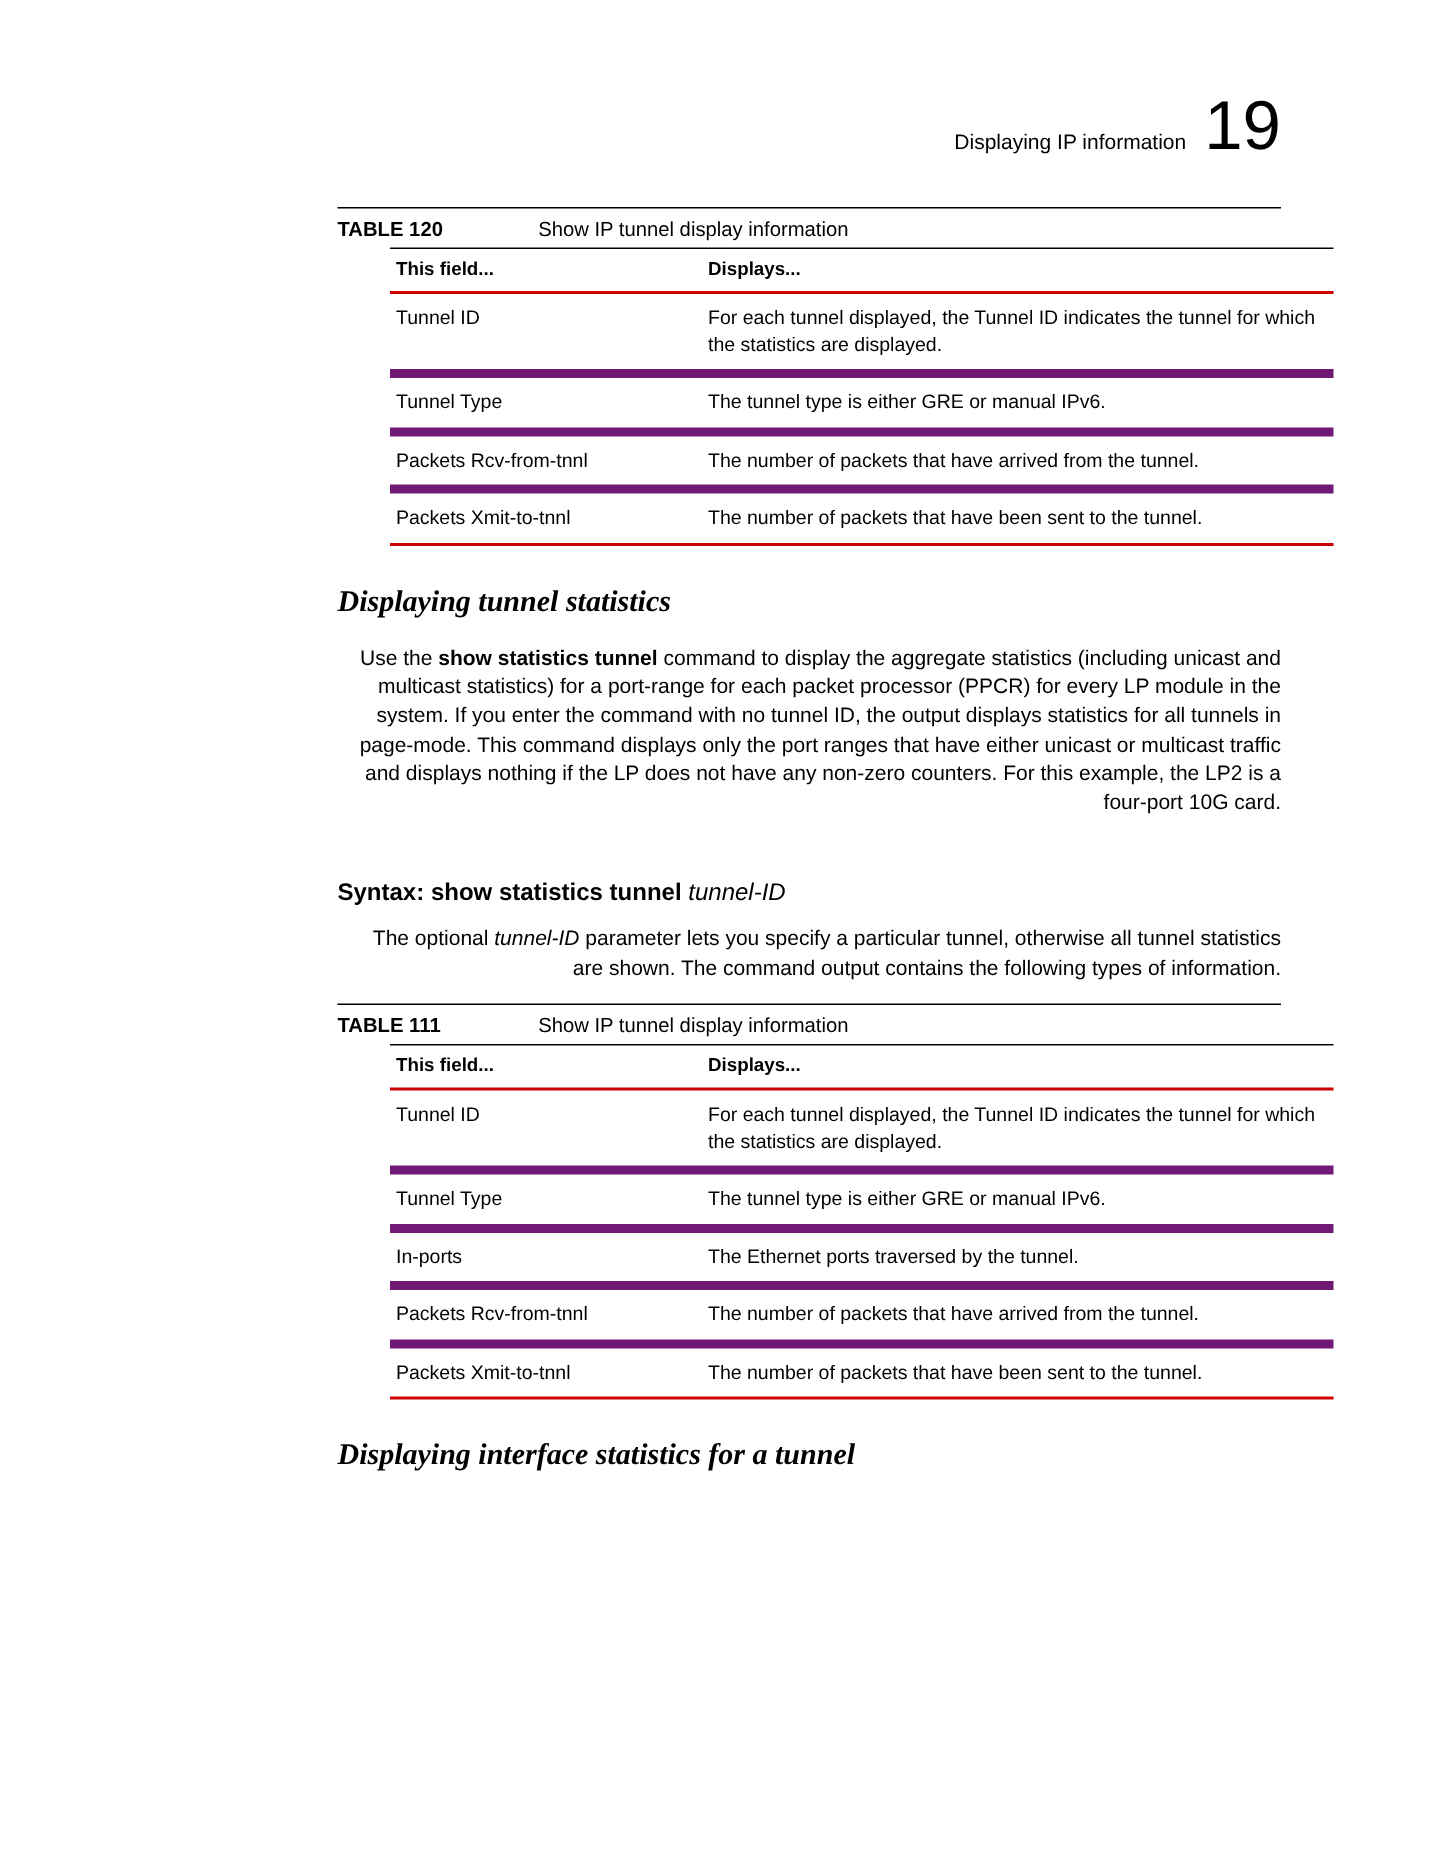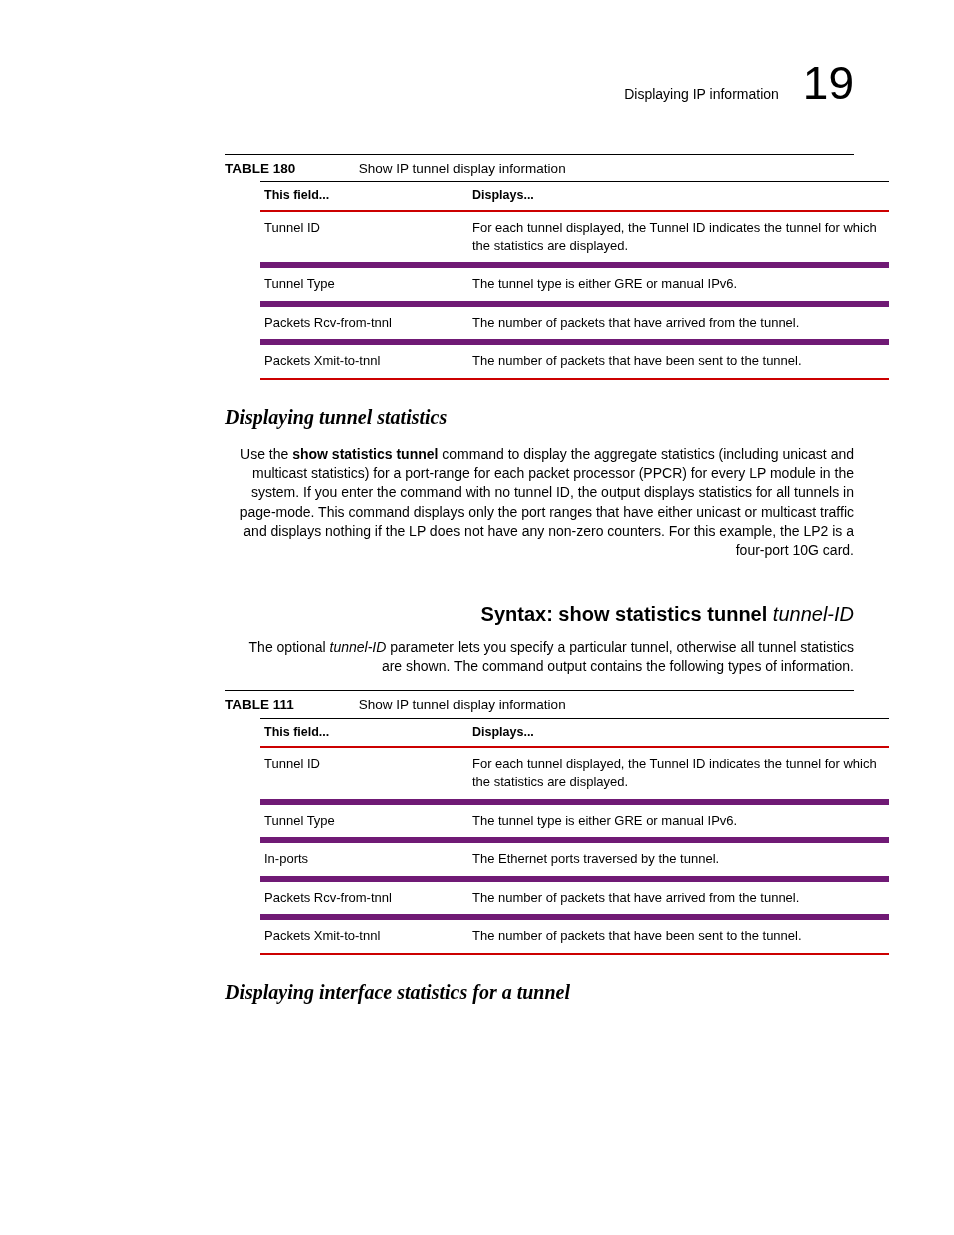--- a/index.html
+++ b/index.html
@@ -10,22 +10,22 @@
     margin: 0;
     padding: 60px 100px 80px 225px;
     width: 954px;
     box-sizing: border-box;
     line-height: 1.35;
   }
   .page-header {
     display: flex;
     justify-content: flex-end;
     align-items: baseline;
-    gap: 24px;
-    margin-bottom: 48px;
+    gap: 12px;
+    margin-bottom: 32px;
     text-align: right;
   }
   .header-title {
     font-size: 14px;
   }
   .chapter-number {
     font-size: 46px;
     font-weight: 400;
     font-family: Arial, Helvetica, sans-serif;
     line-height: 1;
@@ -76,38 +76,37 @@
     font-size: 20px;
     margin: 22px 0 14px;
   }
   p.body {
     font-size: 14px;
     line-height: 1.38;
     margin: 0 0 14px;
     text-align: right;
   }
   p.syntax {
-    font-size: 20px;
+    font-size: 16px;
     margin: 40px 0 10px;
-    text-align: right;
   }
   .bold { font-weight: bold; }
   .italic { font-style: italic; }
 </style>
 </head>
 <body>
 
 <div class="page-header">
   <span class="header-title">Displaying IP information</span>
   <span class="chapter-number">19</span>
 </div>
 
 <div class="table-wrap">
   <div class="table-caption">
-    <span class="label">TABLE 180</span>
+    <span class="label">TABLE 120</span>
     <span>Show IP tunnel display information</span>
   </div>
   <table>
     <thead>
       <tr>
         <th class="col-field">This field...</th>
         <th>Displays...</th>
       </tr>
     </thead>
     <tbody>

